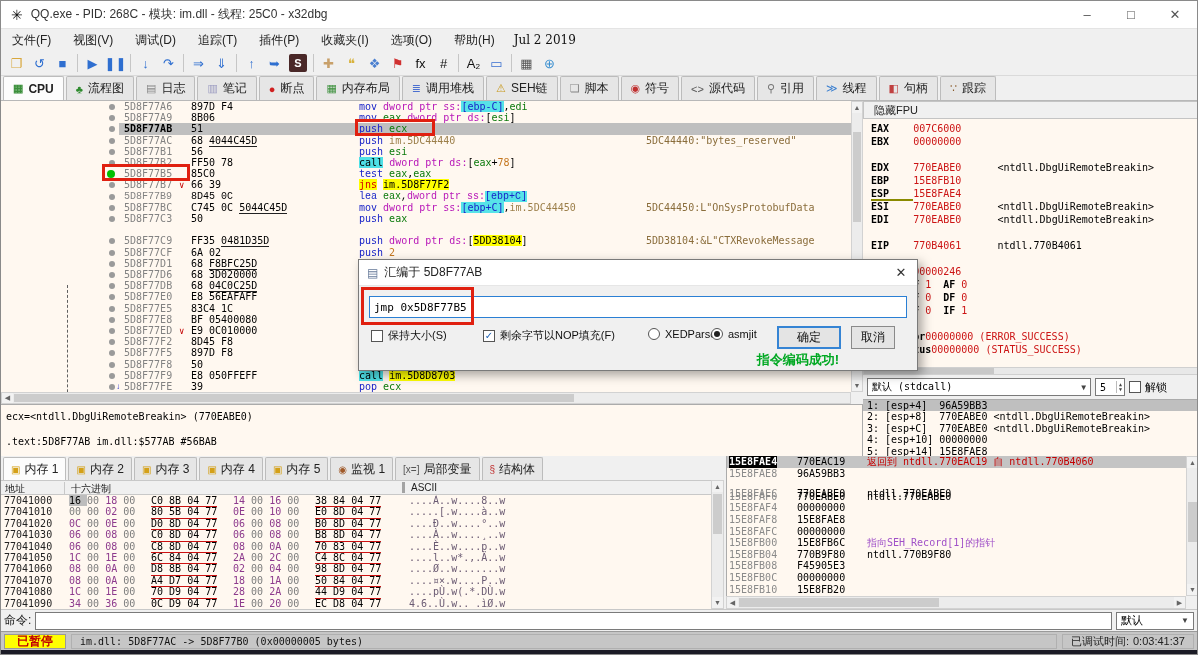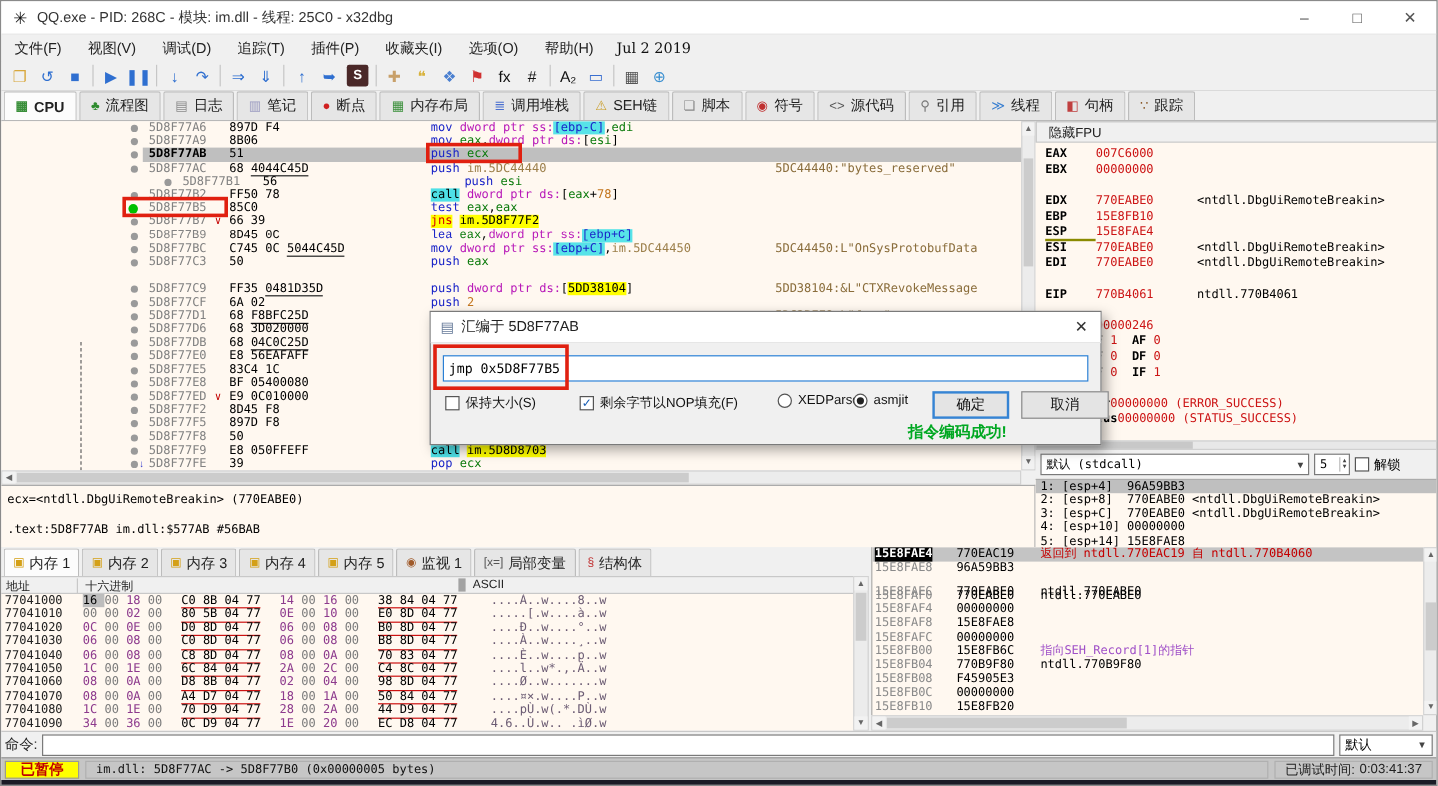--- a/index.html
+++ b/index.html
@@ -255,21 +255,21 @@
         <span class="tg" style="color: rgb(138, 90, 42);">∵</span>
         <span>跟踪</span>
       </div>
     </div>
 
   <div class="disasm" id="disasm">
       <div class="dr" style="top: 0px;"><div class="dot"></div><span class="addr">5D8F77A6</span><span class="bytes"><span>897D F4</span></span><span class="instr"><span class="t-mn">mov </span><span class="t-ptr">dword ptr </span><span class="t-ptr">ss:</span><span class="t-memhl">[ebp-C]</span><span class="t-k">,</span><span class="t-reg">edi</span></span></div>
       <div class="dr" style="top: 11.2px;"><div class="dot"></div><span class="addr">5D8F77A9</span><span class="bytes"><span>8B06</span></span><span class="instr"><span class="t-mn">mov </span><span class="t-reg">eax</span><span class="t-k">,</span><span class="t-ptr">dword ptr </span><span class="t-ptr">ds:</span><span class="t-k">[</span><span class="t-reg">esi</span><span class="t-k">]</span></span></div>
       <div class="dr" style="top: 22.4px;"><div class="selbg"></div><div class="dot"></div><span class="addr sel-addr">5D8F77AB</span><span class="bytes"><span>51</span></span><span class="instr"><span class="t-mn">push </span><span class="t-reg">ecx</span></span></div>
       <div class="dr" style="top: 33.6px;"><div class="dot"></div><span class="addr">5D8F77AC</span><span class="bytes"><span>68 </span><span class="bu">4044C45D</span></span><span class="instr"><span class="t-mn">push </span><span class="t-mod">im.5DC44440</span></span><span class="cmt">5DC44440:"bytes_reserved"</span></div>
-      <div class="dr" style="top: 44.8px; margin-left: 28px;"><div class="dot"></div><span class="addr">5D8F77B1</span><span class="bytes"><span>56</span></span><span class="instr"><span class="t-mn">push </span><span class="t-reg">esi</span></span></div>
+      <div class="dr" style="top: 44.8px;"><div class="dot"></div><span class="addr">5D8F77B1</span><span class="bytes"><span>56</span></span><span class="instr"><span class="t-mn">push </span><span class="t-reg">esi</span></span></div>
       <div class="dr" style="top: 56px;"><div class="dot"></div><span class="addr">5D8F77B2</span><span class="bytes"><span>FF50 78</span></span><span class="instr"><span class="t-call">call</span><span class="t-k"> </span><span class="t-ptr">dword ptr </span><span class="t-ptr">ds:</span><span class="t-k">[</span><span class="t-reg">eax</span><span class="t-k">+</span><span class="t-num">78</span><span class="t-k">]</span></span></div>
       <div class="dr" style="top: 67.2px;"><div class="dot bp"></div><span class="addr">5D8F77B5</span><span class="bytes"><span>85C0</span></span><span class="instr"><span class="t-mn">test </span><span class="t-reg">eax</span><span class="t-k">,</span><span class="t-reg">eax</span></span></div>
       <div class="dr" style="top: 78.4px;"><div class="dot"></div><span class="addr">5D8F77B7</span><span class="jmark">∨</span><span class="bytes"><span>66 39</span></span><span class="instr"><span class="t-jcc">jns</span><span class="t-k"> </span><span class="t-jtgt">im.5D8F77F2</span></span></div>
       <div class="dr" style="top: 89.6px; font-family: Liberation Mono, monospace;"><div class="dot"></div><span class="addr">5D8F77B9</span><span class="bytes"><span>8D45 0C</span></span><span class="instr"><span class="t-mn">lea </span><span class="t-reg">eax</span><span class="t-k">,</span><span class="t-ptr">dword ptr </span><span class="t-ptr">ss:</span><span class="t-memhl">[ebp+C]</span></span></div>
       <div class="dr" style="top: 100.8px;"><div class="dot"></div><span class="addr">5D8F77BC</span><span class="bytes"><span>C745 0C </span><span class="bu">5044C45D</span></span><span class="instr"><span class="t-mn">mov </span><span class="t-ptr">dword ptr </span><span class="t-ptr">ss:</span><span class="t-memhl">[ebp+C]</span><span class="t-k">,</span><span class="t-mod">im.5DC44450</span></span><span class="cmt">5DC44450:L"OnSysProtobufData</span></div>
       <div class="dr" style="top: 112px;"><div class="dot"></div><span class="addr">5D8F77C3</span><span class="bytes"><span>50</span></span><span class="instr"><span class="t-mn">push </span><span class="t-reg">eax</span></span></div>
       <div class="dr" style="top: 134.4px;"><div class="dot"></div><span class="addr">5D8F77C9</span><span class="bytes"><span>FF35 </span><span class="bu">0481D35D</span></span><span class="instr"><span class="t-mn">push </span><span class="t-ptr">dword ptr </span><span class="t-ptr">ds:</span><span class="t-k">[</span><span class="t-selval">5DD38104</span><span class="t-k">]</span></span><span class="cmt">5DD38104:&amp;L"CTXRevokeMessage</span></div>
       <div class="dr" style="top: 145.6px;"><div class="dot"></div><span class="addr">5D8F77CF</span><span class="bytes"><span>6A 02</span></span><span class="instr"><span class="t-mn">push </span><span class="t-num">2</span></span></div>
       <div class="dr" style="top: 156.8px;"><div class="dot"></div><span class="addr">5D8F77D1</span><span class="bytes"><span>68 </span><span class="bu">F8BFC25D</span></span><span class="cmt">5DC2BFF8:L"func"</span></div>
       <div class="dr" style="top: 168px;"><div class="dot"></div><span class="addr">5D8F77D6</span><span class="bytes"><span>68 3D020000</span></span></div>
@@ -375,21 +375,21 @@
         <span>局部变量</span>
       </div>
       <div class="dtab">
         <span class="tg" style="color: rgb(192, 48, 48);">§</span>
         <span>结构体</span>
       </div>
     </div>
   <div class="dumphead">
     <span class="dh-cell" style="left:4px">地址</span>
     <span class="dh-cell" style="left:70px;border-left:1px solid #c8c8c8;padding-left:6px;margin-left:-7px">十六进制</span>
-    <span class="dh-cell" style="left:388px;border-left:6px solid #a3a3a3;padding-left:6px;margin-left:-7px">ASCII</span>
+    <span class="dh-cell" style="left:408px;border-left:3px solid #a3a3a3;padding-left:6px;margin-left:-7px">ASCII</span>
   </div>
   <div class="dumprows" id="dumprows">
       <div class="du" style="top: 0px;"><span class="du-addr">77041000</span><span class="du-g" style="left: 68px;"><span class="bnz bcur">16 </span><span class="b0">00 </span><span class="bnz">18 </span><span class="b0">00</span></span><span class="du-g ptru" style="left: 150px;"><span>C0 </span><span>8B </span><span>04 </span><span>77</span></span><span class="du-g" style="left: 232px;"><span class="bnz">14 </span><span class="b0">00 </span><span class="bnz">16 </span><span class="b0">00</span></span><span class="du-g ptru" style="left: 314px;"><span>38 </span><span>84 </span><span>04 </span><span>77</span></span><span class="du-ascii">....À..w....8..w</span></div>
       <div class="du" style="top: 11.4px;"><span class="du-addr">77041010</span><span class="du-g" style="left: 68px;"><span class="b0">00 </span><span class="b0">00 </span><span class="bnz">02 </span><span class="b0">00</span></span><span class="du-g ptru" style="left: 150px;"><span>80 </span><span>5B </span><span>04 </span><span>77</span></span><span class="du-g" style="left: 232px;"><span class="bnz">0E </span><span class="b0">00 </span><span class="bnz">10 </span><span class="b0">00</span></span><span class="du-g ptru" style="left: 314px;"><span>E0 </span><span>8D </span><span>04 </span><span>77</span></span><span class="du-ascii">.....[.w....à..w</span></div>
       <div class="du" style="top: 22.8px;"><span class="du-addr">77041020</span><span class="du-g" style="left: 68px;"><span class="bnz">0C </span><span class="b0">00 </span><span class="bnz">0E </span><span class="b0">00</span></span><span class="du-g ptru" style="left: 150px;"><span>D0 </span><span>8D </span><span>04 </span><span>77</span></span><span class="du-g" style="left: 232px;"><span class="bnz">06 </span><span class="b0">00 </span><span class="bnz">08 </span><span class="b0">00</span></span><span class="du-g ptru" style="left: 314px;"><span>B0 </span><span>8D </span><span>04 </span><span>77</span></span><span class="du-ascii">....Ð..w....°..w</span></div>
       <div class="du" style="top: 34.2px;"><span class="du-addr">77041030</span><span class="du-g" style="left: 68px;"><span class="bnz">06 </span><span class="b0">00 </span><span class="bnz">08 </span><span class="b0">00</span></span><span class="du-g ptru" style="left: 150px;"><span>C0 </span><span>8D </span><span>04 </span><span>77</span></span><span class="du-g" style="left: 232px;"><span class="bnz">06 </span><span class="b0">00 </span><span class="bnz">08 </span><span class="b0">00</span></span><span class="du-g ptru" style="left: 314px;"><span>B8 </span><span>8D </span><span>04 </span><span>77</span></span><span class="du-ascii">....À..w....¸..w</span></div>
       <div class="du" style="top: 45.6px;"><span class="du-addr">77041040</span><span class="du-g" style="left: 68px;"><span class="bnz">06 </span><span class="b0">00 </span><span class="bnz">08 </span><span class="b0">00</span></span><span class="du-g ptru" style="left: 150px;"><span>C8 </span><span>8D </span><span>04 </span><span>77</span></span><span class="du-g" style="left: 232px;"><span class="bnz">08 </span><span class="b0">00 </span><span class="bnz">0A </span><span class="b0">00</span></span><span class="du-g ptru" style="left: 314px;"><span>70 </span><span>83 </span><span>04 </span><span>77</span></span><span class="du-ascii">....È..w....p..w</span></div>
       <div class="du" style="top: 57px;"><span class="du-addr">77041050</span><span class="du-g" style="left: 68px;"><span class="bnz">1C </span><span class="b0">00 </span><span class="bnz">1E </span><span class="b0">00</span></span><span class="du-g ptru" style="left: 150px;"><span>6C </span><span>84 </span><span>04 </span><span>77</span></span><span class="du-g" style="left: 232px;"><span class="bnz">2A </span><span class="b0">00 </span><span class="bnz">2C </span><span class="b0">00</span></span><span class="du-g ptru" style="left: 314px;"><span>C4 </span><span>8C </span><span>04 </span><span>77</span></span><span class="du-ascii">....l..w*.,.Ä..w</span></div>
       <div class="du" style="top: 68.4px;"><span class="du-addr">77041060</span><span class="du-g" style="left: 68px;"><span class="bnz">08 </span><span class="b0">00 </span><span class="bnz">0A </span><span class="b0">00</span></span><span class="du-g ptru" style="left: 150px;"><span>D8 </span><span>8B </span><span>04 </span><span>77</span></span><span class="du-g" style="left: 232px;"><span class="bnz">02 </span><span class="b0">00 </span><span class="bnz">04 </span><span class="b0">00</span></span><span class="du-g ptru" style="left: 314px;"><span>98 </span><span>8D </span><span>04 </span><span>77</span></span><span class="du-ascii">....Ø..w.......w</span></div>
       <div class="du" style="top: 79.8px;"><span class="du-addr">77041070</span><span class="du-g" style="left: 68px;"><span class="bnz">08 </span><span class="b0">00 </span><span class="bnz">0A </span><span class="b0">00</span></span><span class="du-g ptru" style="left: 150px;"><span>A4 </span><span>D7 </span><span>04 </span><span>77</span></span><span class="du-g" style="left: 232px;"><span class="bnz">18 </span><span class="b0">00 </span><span class="bnz">1A </span><span class="b0">00</span></span><span class="du-g ptru" style="left: 314px;"><span>50 </span><span>84 </span><span>04 </span><span>77</span></span><span class="du-ascii">....¤×.w....P..w</span></div>
@@ -468,21 +468,21 @@
         <span class="radio-circ"></span>
         <span>XEDParse</span>
       </span>
       <span class="dlg-cb" style="left:352px">
         <span class="radio-circ">
             <span class="radio-dot"></span>
           </span>
         <span>asmjit</span>
       </span>
       <div class="dlg-btn default" style="left:418px;top:-2px;width:64px">确定</div>
-      <div class="dlg-btn" style="left:492px;top:-2px;width:73px">取消</div>
+      <div class="dlg-btn" style="left:492px;top:-2px;width:44px">取消</div>
     </div>
     <div class="dlg-status">指令编码成功!</div>
   </div>
 
   <div class="annotation" style="left:354px;top:118px;width:80px;height:17px"></div>
   <div class="annotation" style="left:101px;top:163px;width:88px;height:17px"></div>
   <div class="annotation" style="left:360px;top:286px;width:113px;height:38px"></div>
 
 </div>
 

